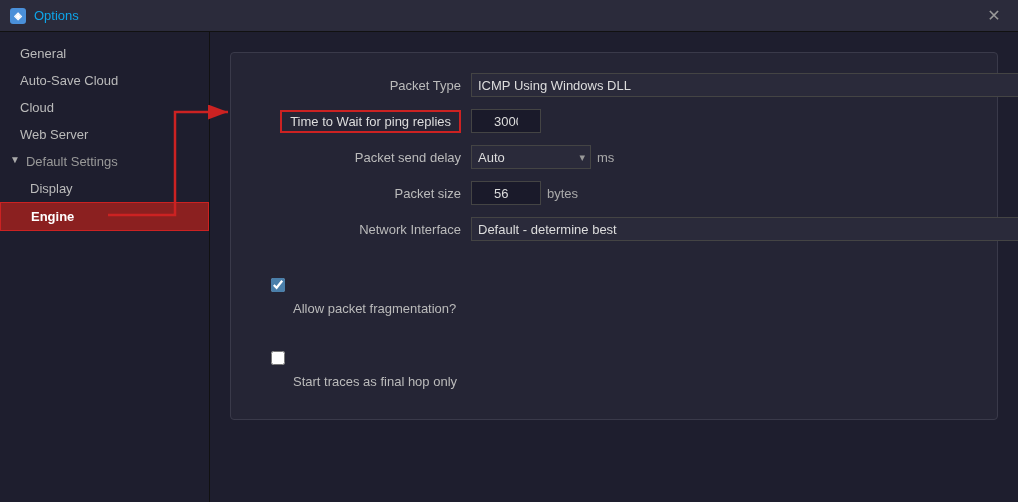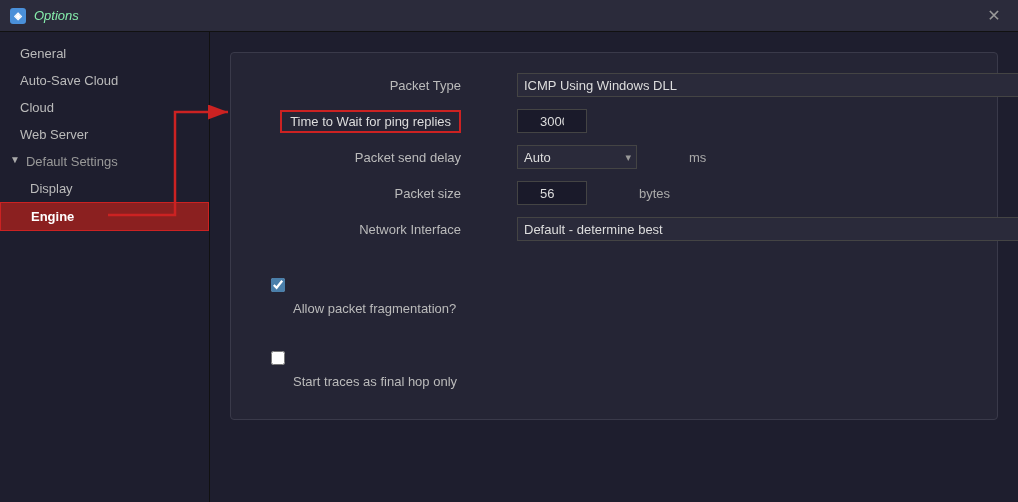--- a/index.html
+++ b/index.html
@@ -31,23 +31,22 @@
       margin-right: 8px;
       background: #4a90d9;
       border-radius: 3px;
       display: flex; align-items: center; justify-content: center;
       font-size: 10px;
       color: #fff;
       font-weight: bold;
     }
     .title-bar-title {
       flex: 1;
-      color: #86efac;
-      font-size: 13px;
-      font-style: italic;
+      color: #0ea5e9;
+      font-size: 13px;
     }
     .title-bar-close {
       width: 28px;
       height: 28px;
       display: flex;
       align-items: center;
       justify-content: center;
       cursor: pointer;
       color: #999;
       font-size: 16px;
@@ -112,21 +111,20 @@
       border-radius: 4px;
       padding: 20px 20px 20px 20px;
       max-width: 780px;
     }
 
     
     .form-row {
       display: flex;
       align-items: center;
       margin-bottom: 12px;
-      gap: 46px;
     }
     .form-label {
       text-align: right;
       width: 220px;
       flex-shrink: 0;
       padding-right: 10px;
       color: #bbb;
       font-size: 13px;
     }
 

